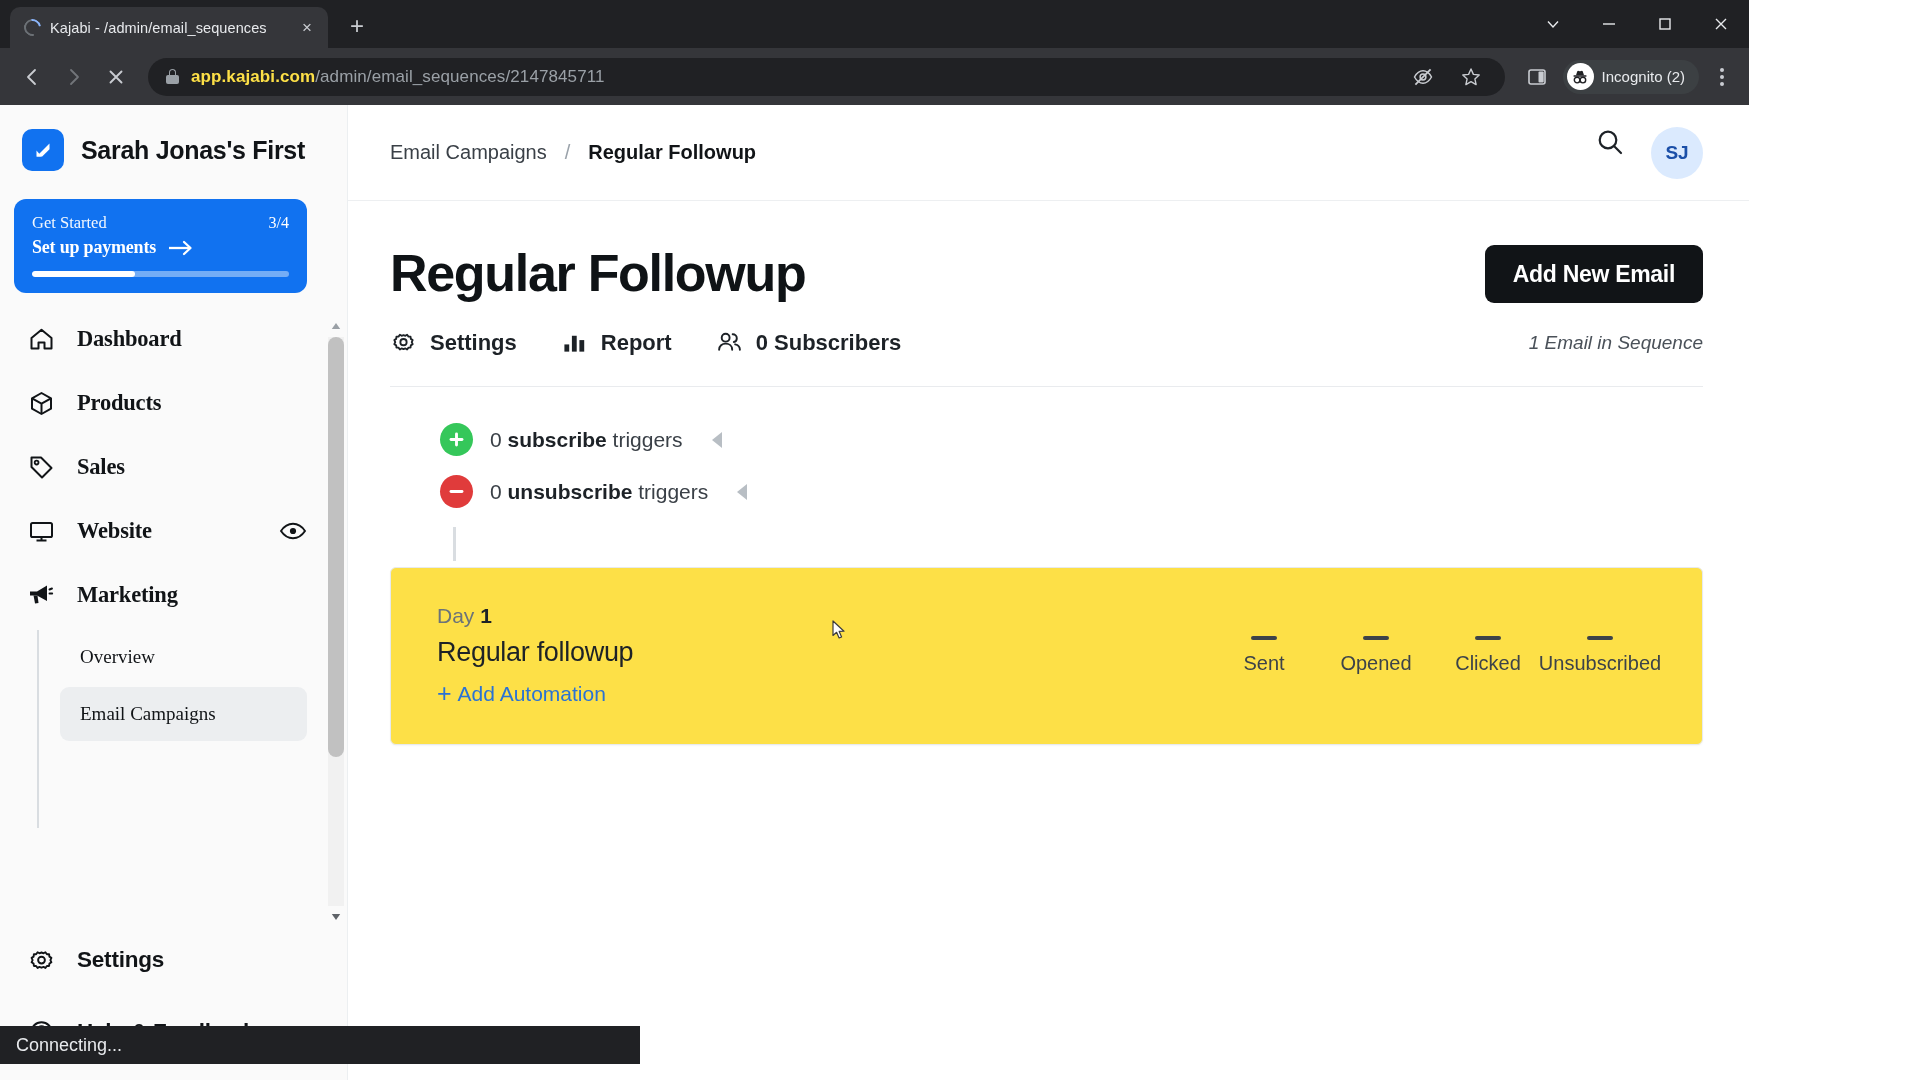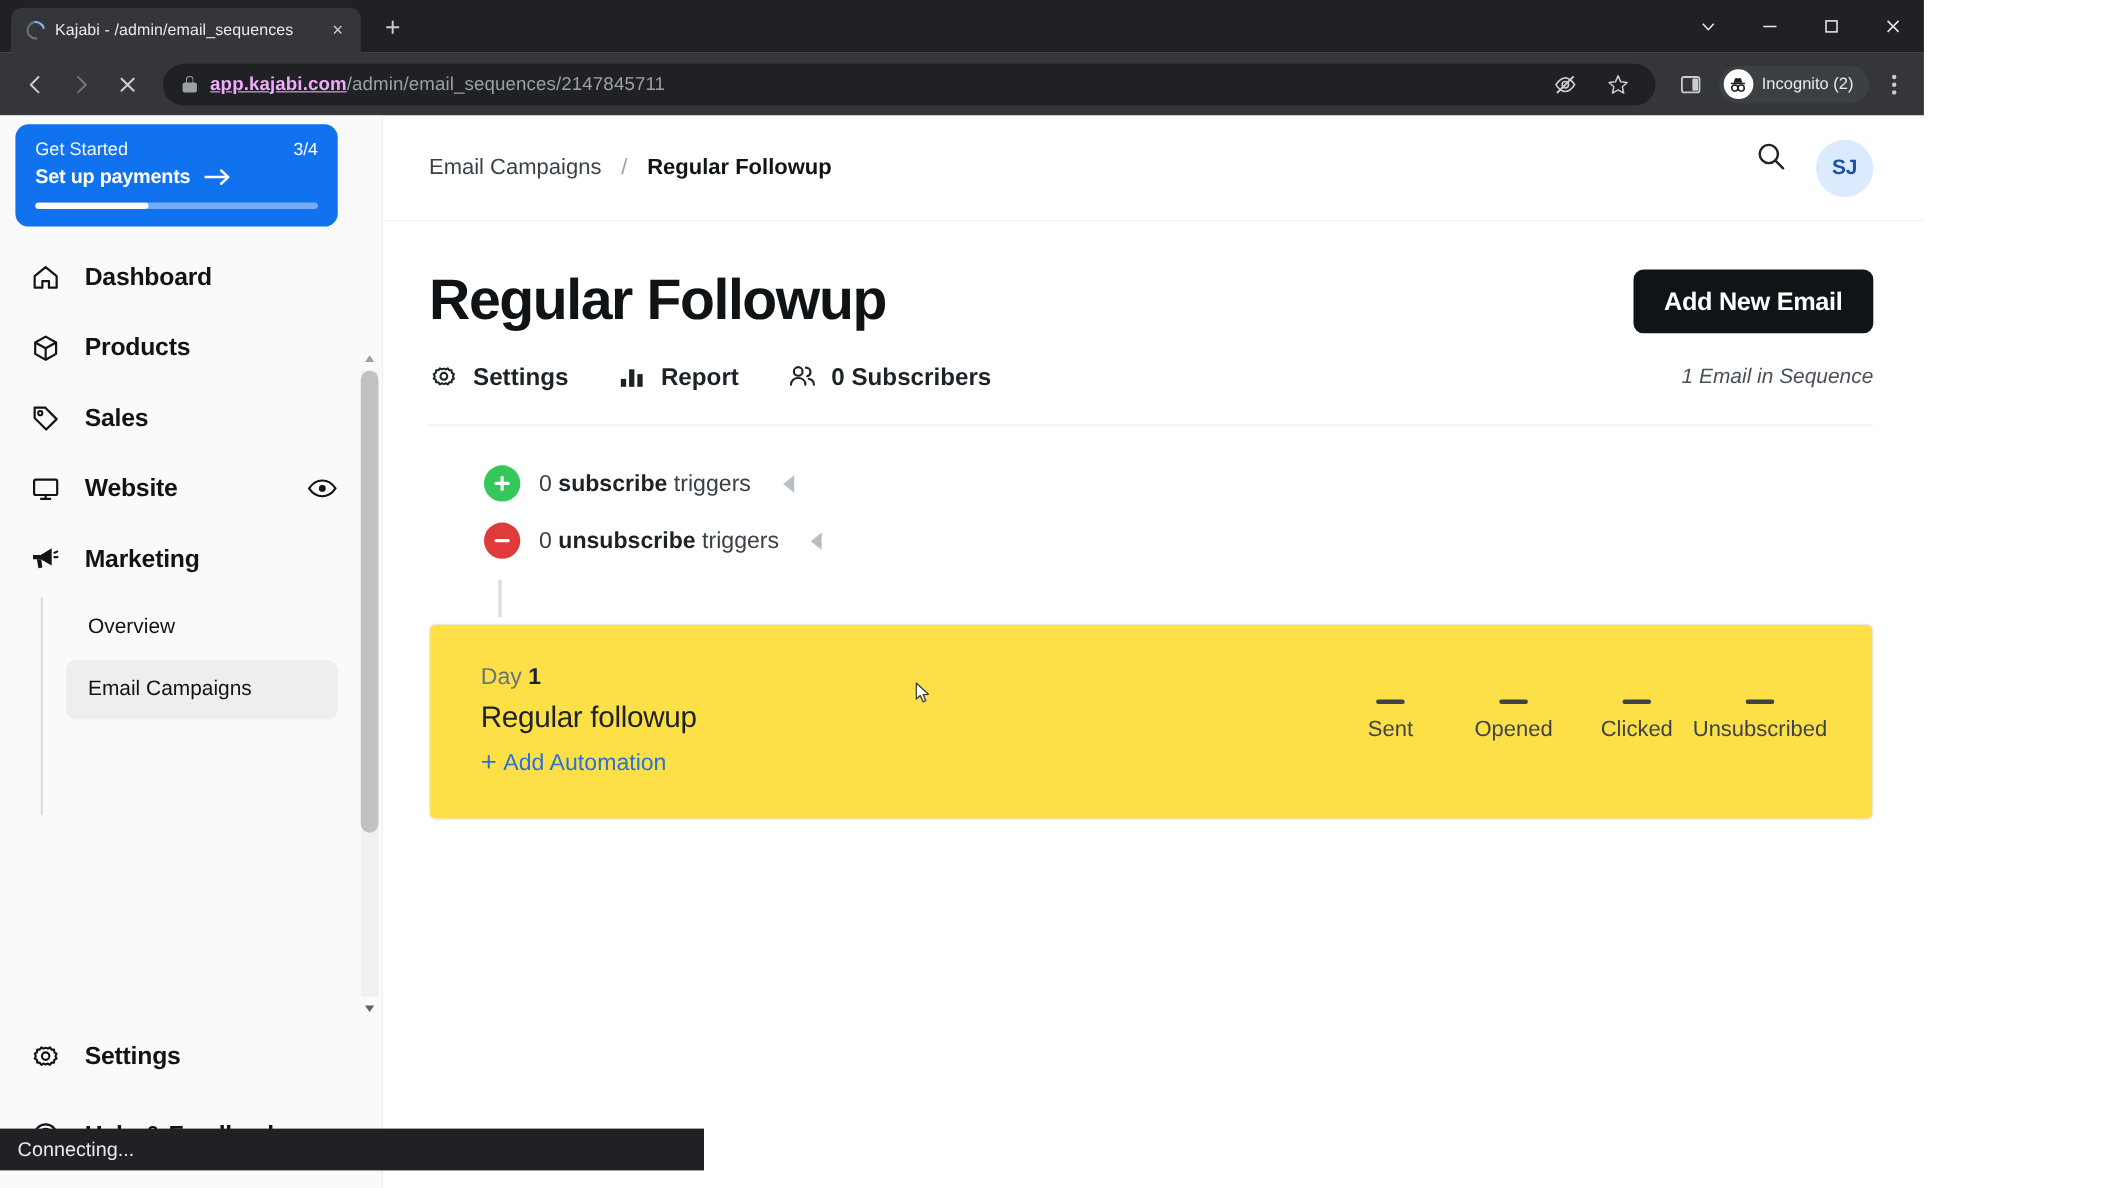--- a/index.html
+++ b/index.html
@@ -58,21 +58,21 @@
     display: flex; align-items: center; padding: 0 14px 0 18px; margin: 0 10px; gap: 12px;
     min-width: 0;
   }
   .lock { width: 13px; height: 15px; flex: 0 0 13px; position: relative; }
   .lock .body { position: absolute; bottom: 0; width: 13px; height: 9px; background: #9aa0a6; border-radius: 2px; }
   .lock .shackle {
     position: absolute; top: 0; left: 2.6px; width: 7.8px; height: 8px;
     border: 1.8px solid #9aa0a6; border-bottom: none; border-radius: 4px 4px 0 0;
   }
   .url { font-size: 17px; color: #9aa0a6; white-space: nowrap; overflow: hidden; flex: 1; letter-spacing: .1px; }
-  .url b { color: #f0abfc; font-weight: 700; text-decoration: underline; }
+  .url b { color: #fde047; font-weight: 700; }
   .omni-icons { display: flex; align-items: center; gap: 8px; flex: 0 0 auto; }
   .profile-chip {
     height: 34px; border-radius: 17px; background: #3c4043; display: flex; align-items: center;
     gap: 8px; padding: 0 14px 0 4px; margin-left: 4px; flex: 0 0 auto;
   }
   .incog-avatar {
     width: 27px; height: 27px; border-radius: 50%; background: #ffffff;
     display: flex; align-items: center; justify-content: center; flex: 0 0 27px;
   }
   .profile-chip span { color: #e8eaed; font-size: 15px; white-space: nowrap; }
@@ -87,21 +87,21 @@
     width: 348px; flex: 0 0 348px; background: #fafafa; border-right: 1px solid #eceff1;
     display: flex; flex-direction: column; position: relative;
   }
   .brand { display: flex; align-items: center; gap: 17px; padding: 24px 0 20px 22px; }
   .brand-logo {
     width: 42px; height: 42px; border-radius: 10px; background: #1172f0; flex: 0 0 42px;
     display: flex; align-items: center; justify-content: center;
   }
   .brand-name { font-size: 25px; font-weight: 700; color: #111417; letter-spacing: -.3px; }
 
-  .nav-scroll { flex: 1; overflow: hidden; position: relative; padding-right: 18px; }
+  .nav-scroll { flex: 1; overflow: hidden; position: relative; padding-right: 18px; font-family: Liberation Serif, serif; }
 
   .getstarted {
     margin: 8px 22px 14px 14px; background: #1172f0; border-radius: 12px;
     padding: 14px 18px 16px 18px; color: #fff;
   }
   .gs-top { display: flex; justify-content: space-between; align-items: center; font-size: 16.5px; }
   .gs-top .label { opacity: .95; }
   .gs-top .count { font-size: 16px; }
   .gs-action { display: flex; align-items: center; gap: 12px; margin-top: 4px; }
   .gs-action span { font-size: 18px; font-weight: 700; letter-spacing: -.2px; }
@@ -306,20 +306,29 @@
         <i></i>
         <i></i>
         <i></i>
       </div>
   </div>
 
   <div class="viewport">
 
     <div class="sidebar">
 
+      <div class="brand">
+        <span class="brand-logo">
+          <svg width="26" height="26" viewBox="0 0 26 26">
+            <path d="M6.5 19.5 L19.5 6.5 L19.5 12.2 L12.2 19.5 Z" fill="#ffffff"></path>
+            <path d="M6.5 19.5 L6.5 13.6 L11.6 19.5 Z" fill="#ffffff"></path>
+          </svg>
+        </span>
+        <span class="brand-name">Sarah Jonas's First</span>
+      </div>
 
       <div class="nav-scroll">
 
         <div class="getstarted">
           <div class="gs-top">
             <span class="label">Get Started</span>
             <span class="count">3/4</span>
           </div>
           <div class="gs-action">
             <span>Set up payments</span>

